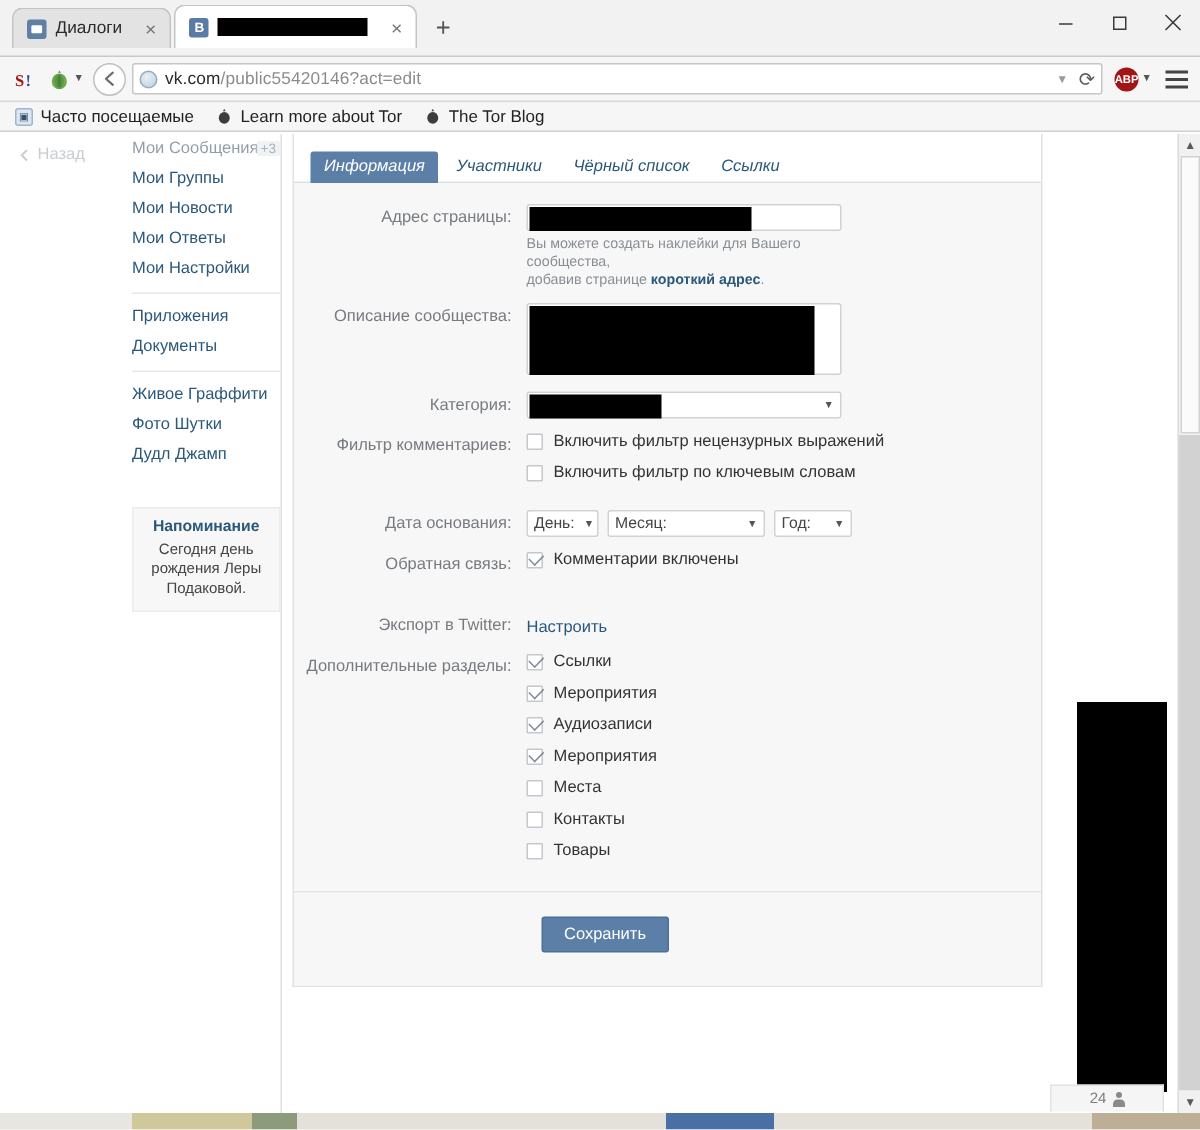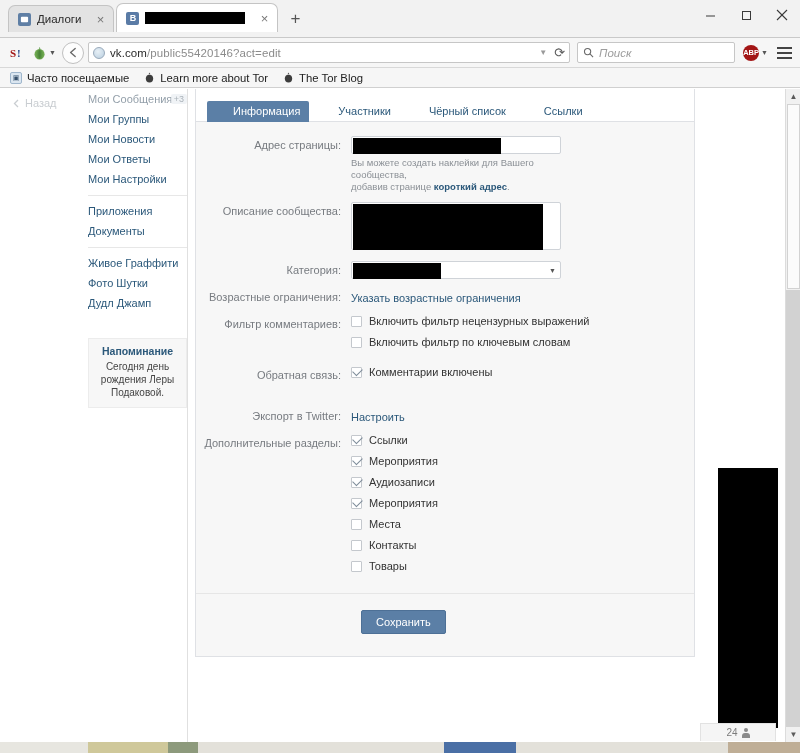--- a/index.html
+++ b/index.html
@@ -143,22 +143,22 @@
   .rem-body { color: #444; font-size: 10px; line-height: 13px; }
   .backlink {
     position: absolute; left: 12px; top: 8px; font-size: 11px; color: #c9cdd1; display:flex;align-items:center;gap:4px;
   }
 
   
   .vk-main { position: absolute; left: 195px; top: 0; width: 500px; }
   .vk-card { background: #fff; border: 1px solid #dfe1e5; border-top: none; }
   .vk-tabs { display: flex; align-items: flex-end; padding: 11px 11px 0 11px; border-bottom: 1px solid #dfe1e5; background:#fff;}
   .vk-tab {
-    font-size: 11px; color: #2b587a; padding: 4px 9px 5px 26px; cursor: pointer; white-space: nowrap; margin-right: 3px;
-    border-radius: 2px 2px 0 0; position: relative; top: 1px;
+    font-size: 11px; color: #2b587a; padding: 4px 9px 5px 9px; cursor: pointer; white-space: nowrap; margin-right: 3px;
+    border-radius: 2px 2px 0 0; position: relative; top: 1px; font-style: italic;
   }
   .vk-tab.active { background: #5b7fa6; color: #fff; }
   .form-area { background: #f7f7f7; padding: 14px 0 0 0; }
   .row { display: flex; align-items: flex-start; margin-bottom: 9px; }
   .lbl {
     width: 155px; text-align: right; padding-right: 10px; font-size: 11px;
     color: #777b80; padding-top: 3px; flex: 0 0 155px; white-space: nowrap;
   }
   .fld { flex: 1 1 auto; }
   .inp {
@@ -293,27 +293,20 @@
 
     <div class="urlbar">
       <span class="url-globe"></span>
       <span class="url-text"><span class="url-dom">vk.com</span><span class="url-path">/public55420146?act=edit</span></span>
       <span class="url-right">
         <span class="url-caret">▼</span>
         <span class="reload">⟳</span>
       </span>
     </div>
 
-    <div class="searchbox">
-      <svg class="mag" viewBox="0 0 12 12">
-        <circle cx="5" cy="5" r="3.4" fill="none" stroke="#6a6a6a" stroke-width="1.2"></circle>
-        <line x1="7.6" y1="7.6" x2="11" y2="11" stroke="#6a6a6a" stroke-width="1.2"></line>
-      </svg>
-      <span>Поиск</span>
-    </div>
 
     <div class="abp">ABP</div>
     <span class="mini-caret">▼</span>
 
     <div class="hamburger">
       <span></span>
         <span></span>
         <span></span>
     </div>
   </div>
@@ -420,39 +413,54 @@
             <div class="lbl">Категория:</div>
             <div class="fld">
               <div class="sel">
                 <span class="blk"></span>
                 <span class="car">▼</span>
               </div>
             </div>
           </div>
 
 
-          <div class="row" style="margin-top:9px">
-            <div class="lbl">Возрастные ограничения:</div>
-            <div class="fld"><span class="lnk">Указать возрастные ограничения</span></div>
-          </div>
 
           <div class="row" style="margin-top:4px">
             <div class="lbl">Фильтр комментариев:</div>
             <div class="fld">
               <div class="cbrow">
                 <span class="cb"></span>
                 <span class="cb-lbl">Включить фильтр нецензурных выражений</span>
               </div>
               <div class="cbrow">
                 <span class="cb"></span>
                 <span class="cb-lbl">Включить фильтр по ключевым словам</span>
               </div>
             </div>
           </div>
 
+          <div class="row" style="margin-top:10px">
+            <div class="lbl">Дата основания:</div>
+            <div class="fld">
+              <div class="dates">
+                <div class="dsel d-day">
+                  <span>День:</span>
+                  <span class="car">▼</span>
+                </div>
+                <div class="dsel d-mon">
+                  <span>Месяц:</span>
+                  <span class="car">▼</span>
+                </div>
+                <div class="dsel d-yr">
+                  <span>Год:</span>
+                  <span class="car">▼</span>
+                </div>
+              </div>
+            </div>
+          </div>
 
           <div class="row" style="margin-top:9px">
             <div class="lbl">Обратная связь:</div>
             <div class="fld">
               <div class="cbrow" style="margin-bottom:20px">
                 <span class="cb on"></span>
                 <span class="cb-lbl">Комментарии включены</span>
               </div>
             </div>
           </div>

